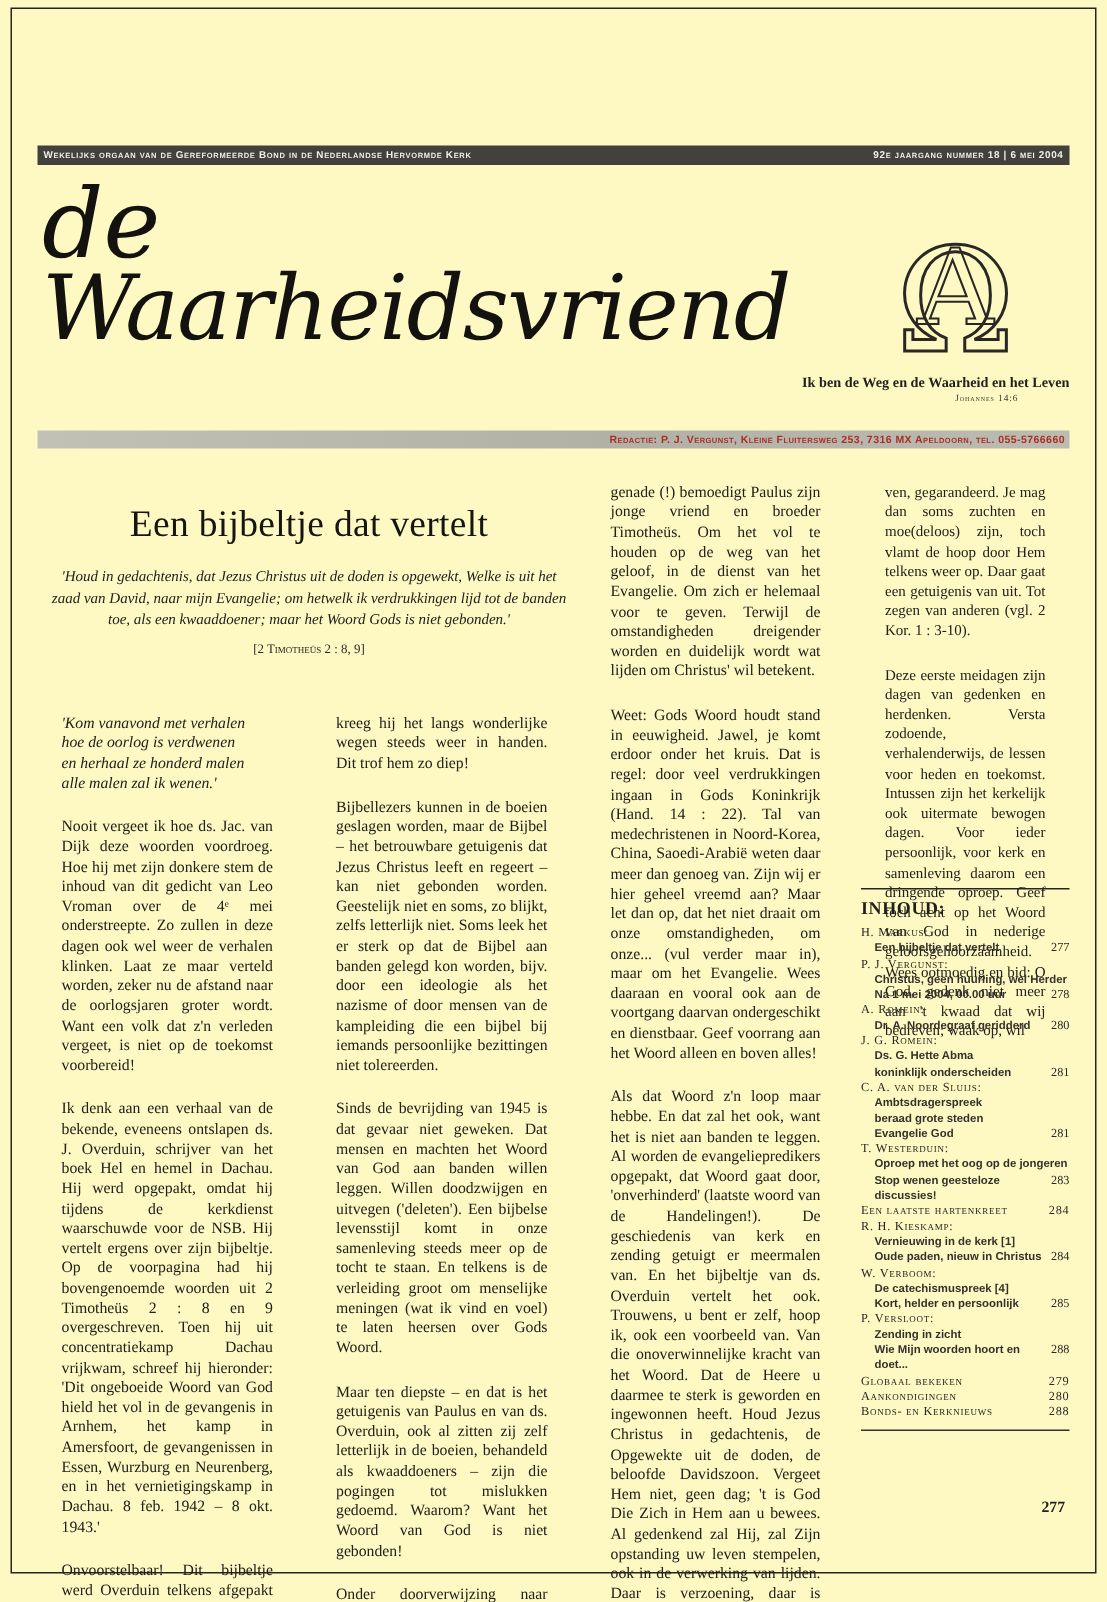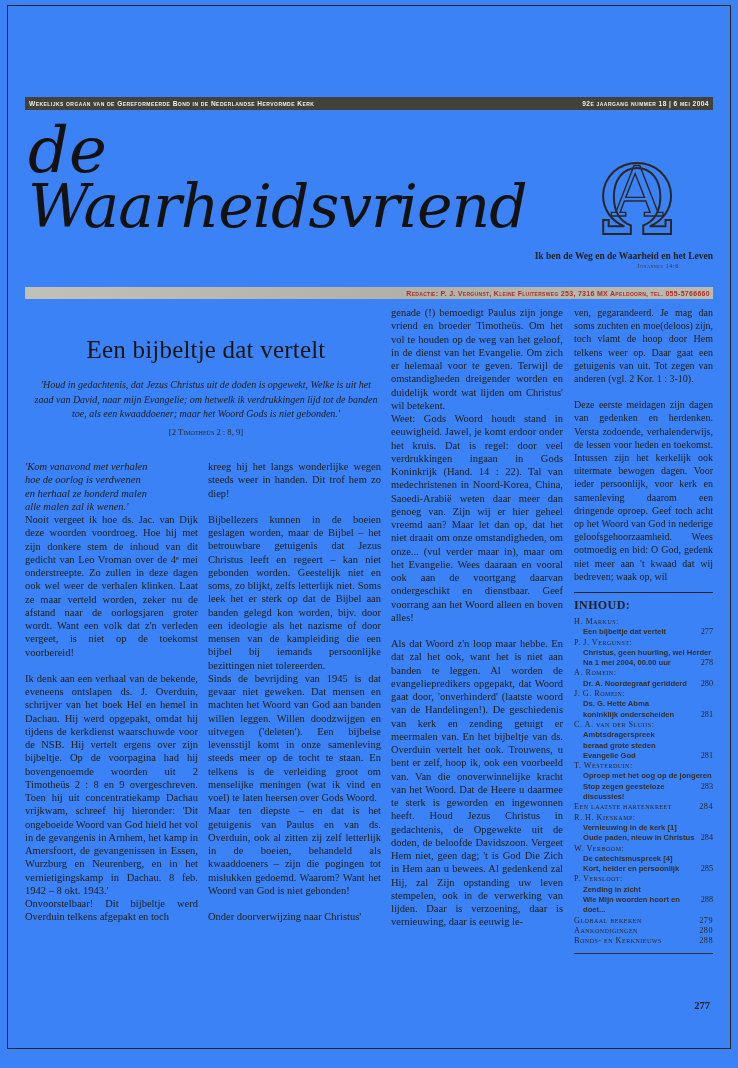--- a/index.html
+++ b/index.html
@@ -1,17 +1,17 @@
 <!DOCTYPE html>
 <html><head>
 <meta charset="utf-8">
 <style>
   html,body{margin:0;padding:0;background:#e8e8e4;}
   .page{
-    position:relative;width:738px;height:1068px;background:#3b82f6;
+    position:relative;width:738px;height:1068px;background:#fef9c3;
     font-family:"Liberation Serif",serif;color:#1d1c1a;overflow:hidden;
     margin:0 auto;
   }
   .frame{position:absolute;left:7px;top:5px;width:722px;height:1042px;border:1.5px solid #26241f;pointer-events:none;}
   .topbar{
     position:absolute;left:25px;top:97px;width:688px;height:13px;background:#43413c;
     color:#efeee9;font-family:"Liberation Sans",sans-serif;font-size:6.6px;font-weight:bold;
     font-variant:small-caps;letter-spacing:.45px;display:flex;justify-content:space-between;
     align-items:center;padding:0 4px;box-sizing:border-box;
   }
@@ -29,21 +29,21 @@
   }
   .redbar span{
     font-family:"Liberation Sans",sans-serif;font-size:7px;font-weight:bold;
     font-variant:small-caps;letter-spacing:.3px;color:#ab2f22;
   }
   .titleblock{position:absolute;left:25px;top:336px;width:362px;text-align:center;}
   .titleblock h1{font-size:25px;font-weight:normal;margin:0 0 14px 0;color:#161511;letter-spacing:.2px;}
   .epigraph{font-style:italic;font-size:10px;line-height:14.6px;white-space:pre-line;color:#21201c;}
   .epigraph-ref{font-size:8.6px;margin-top:5px;font-variant:small-caps;color:#2a2923;}
   .col{position:absolute;text-align:justify;font-size:10.5px;line-height:13.25px;color:#21201b;}
-  .col p{margin:0;}
+  .col p{margin:16px;}
   .col p.gap{margin-top:13px;}
   .col p.poem{font-style:italic;text-align:left;white-space:pre-line;}
   .c1{left:25px;top:460px;width:173px;}
   .c2{left:208px;top:460px;width:173px;}
   .c3{left:391px;top:306px;width:172px;}
   .c4{left:574px;top:306px;width:139px;font-size:10px;line-height:13.2px;}
   .toc{
     position:absolute;left:574px;top:592px;width:139px;
     border-top:1.2px solid #26241f;padding-top:5px;
   }
@@ -182,21 +182,21 @@
             <span class="toc-page">281</span>
           </div>
         </div>
         <div>
           <div class="toc-author"><span>T. Westerduin:</span></div>
           <div class="toc-line row">
             <span class="toc-title">Oproep met het oog op de jongeren</span>
             <span class="toc-page"></span>
           </div>
           <div class="toc-line row">
-            <span class="toc-title">Stop zegen geesteloze discussies!</span>
+            <span class="toc-title">Stop wenen geesteloze discussies!</span>
             <span class="toc-page">283</span>
           </div>
         </div>
         <div>
           <div class="toc-author row">
             <span>Een laatste hartenkreet</span>
             <span class="toc-page">284</span>
           </div>
         </div>
         <div>

